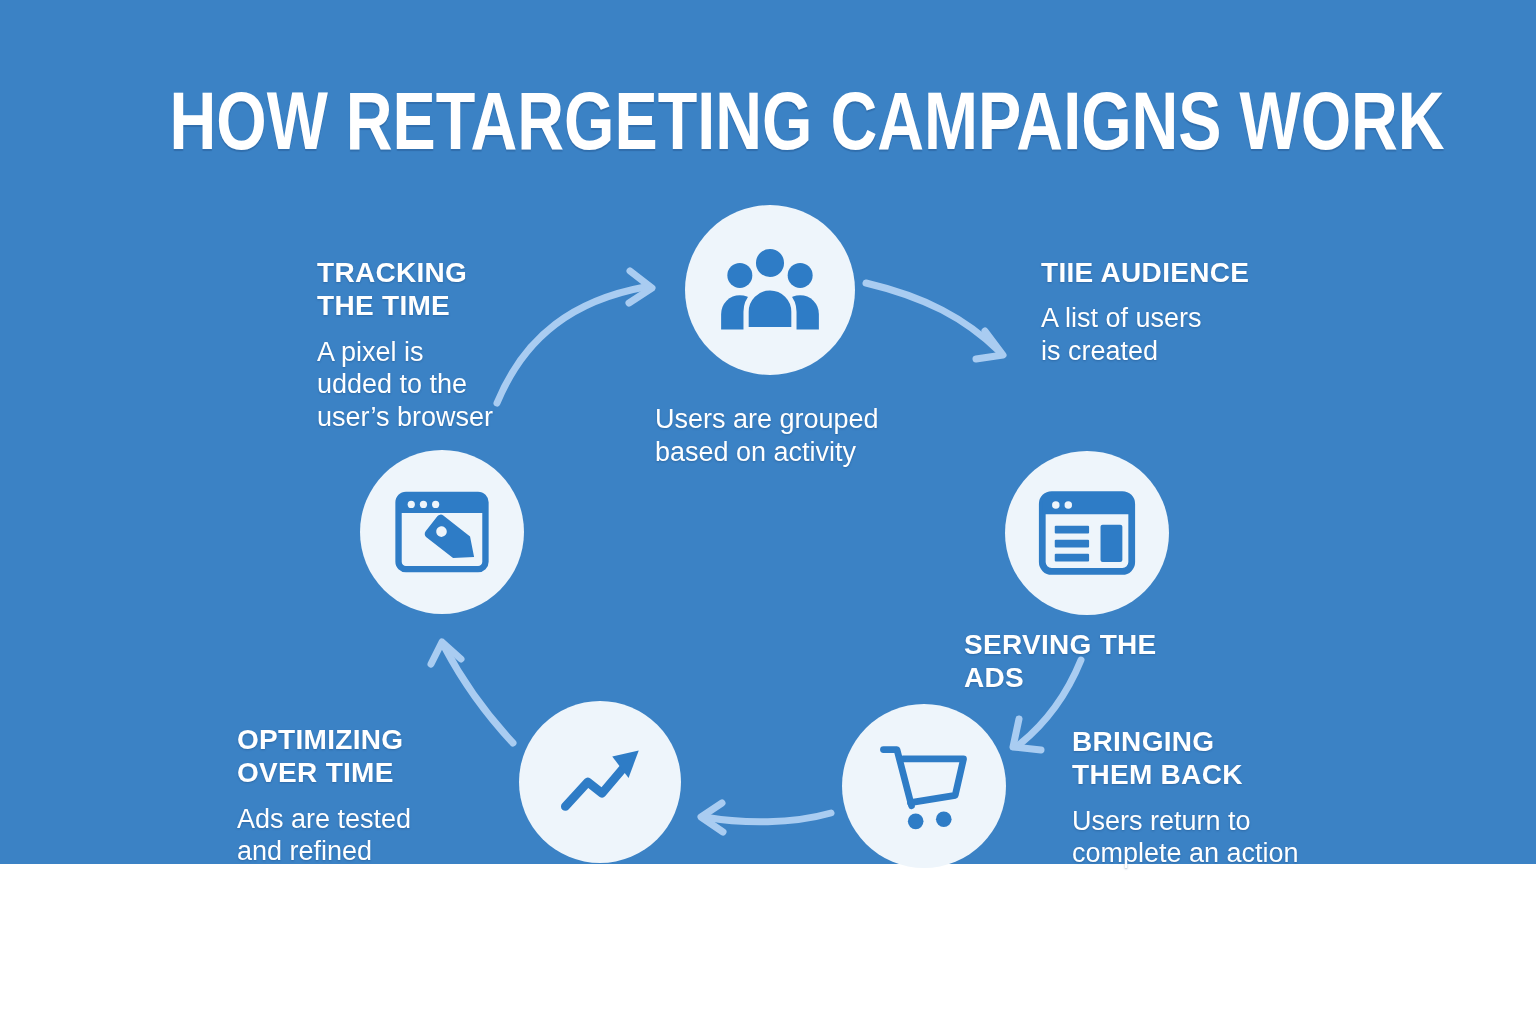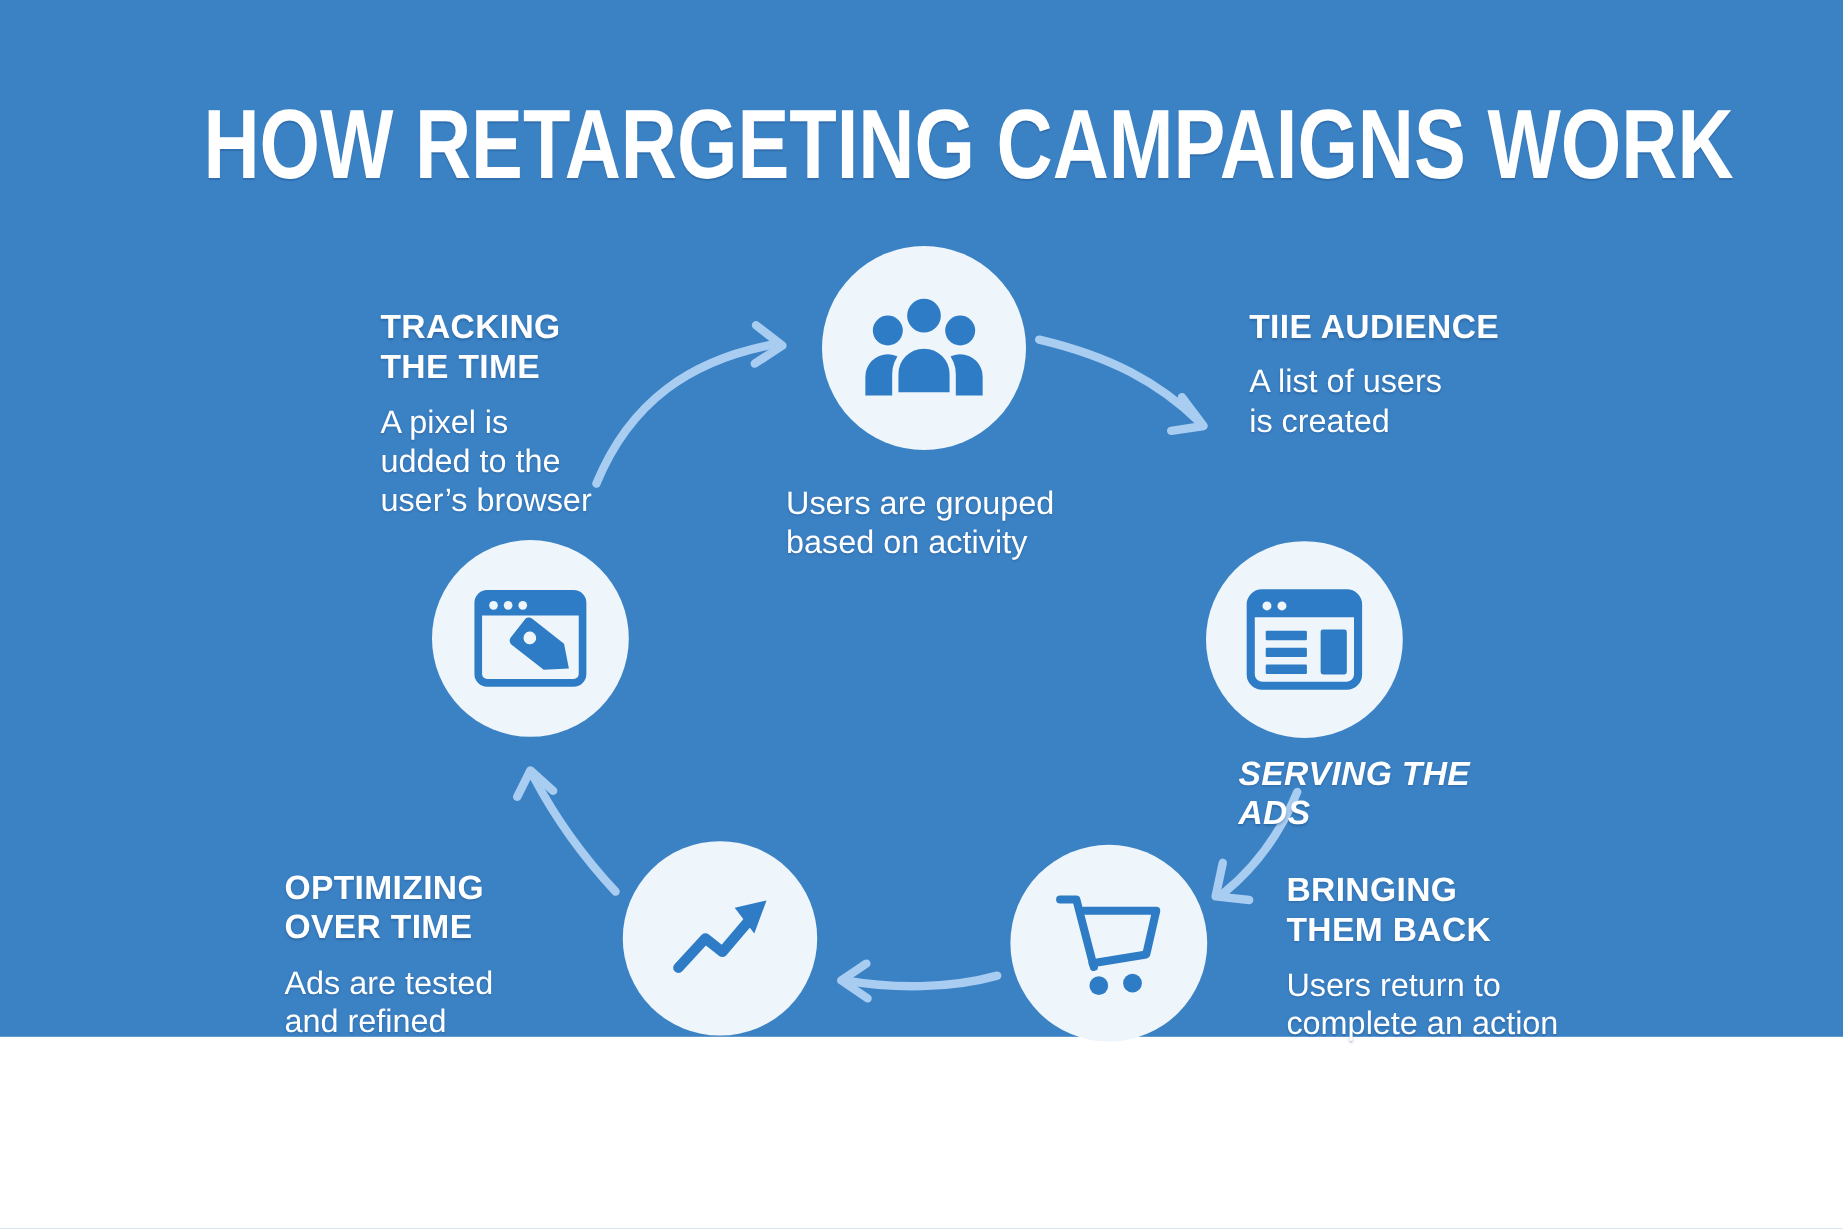--- a/index.html
+++ b/index.html
@@ -143,21 +143,21 @@
     </div>
     <div class="b">A list of users
 is created</div>
   </div>
 
   <div class="tblock" style="left:655px;top:390px;">
     <div class="b">Users are grouped
 based on activity</div>
   </div>
 
-  <div class="tblock" style="left:1032px;top:628px;font-style:italic;">
+  <div class="tblock" style="left:964px;top:628px;">
     <div class="h">
       <span>SERVING THE</span>
       <span>ADS</span>
     </div>
   </div>
 
   <div class="tblock" style="left:1072px;top:725px;">
     <div class="h">
       <span>BRINGING</span>
       <span>THEM BACK</span>

